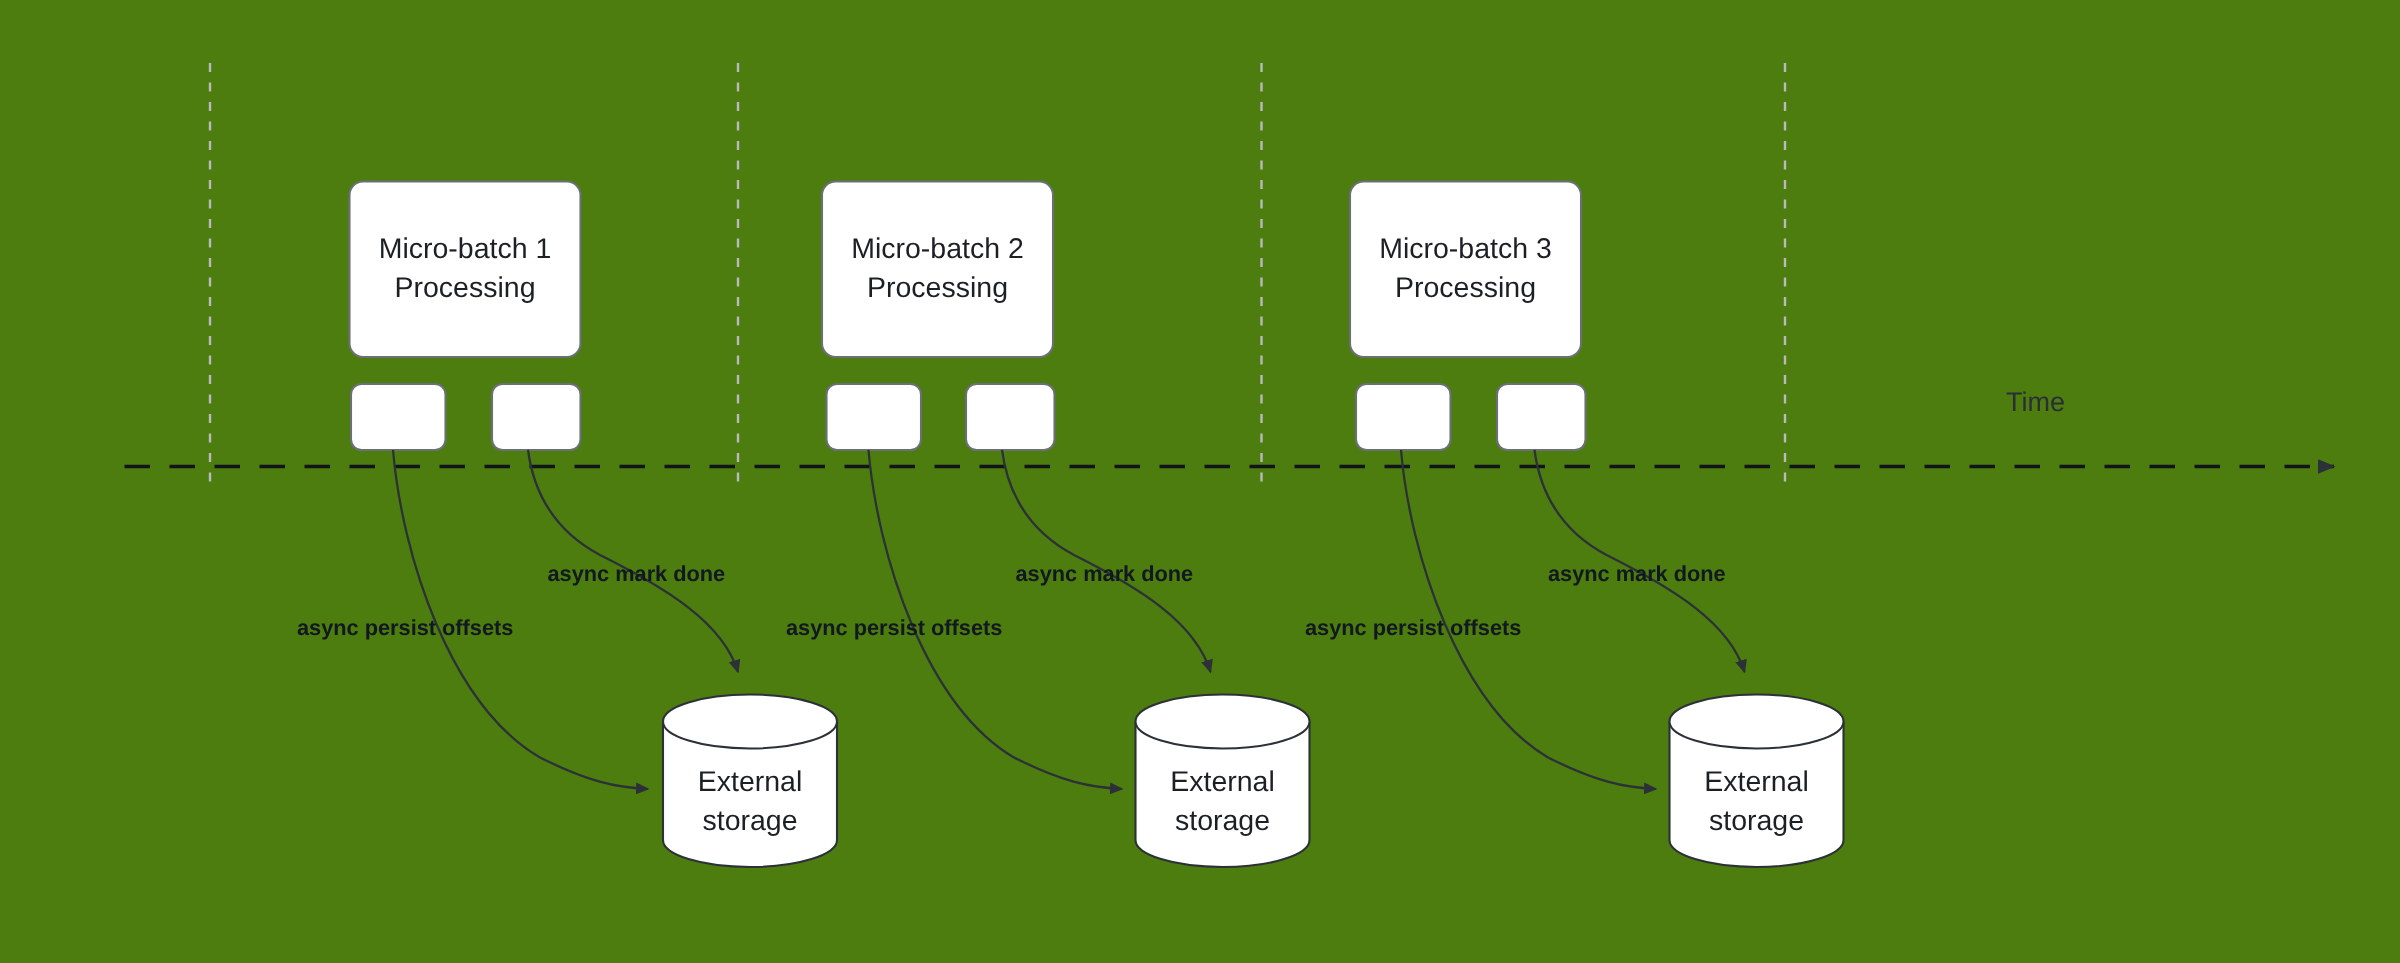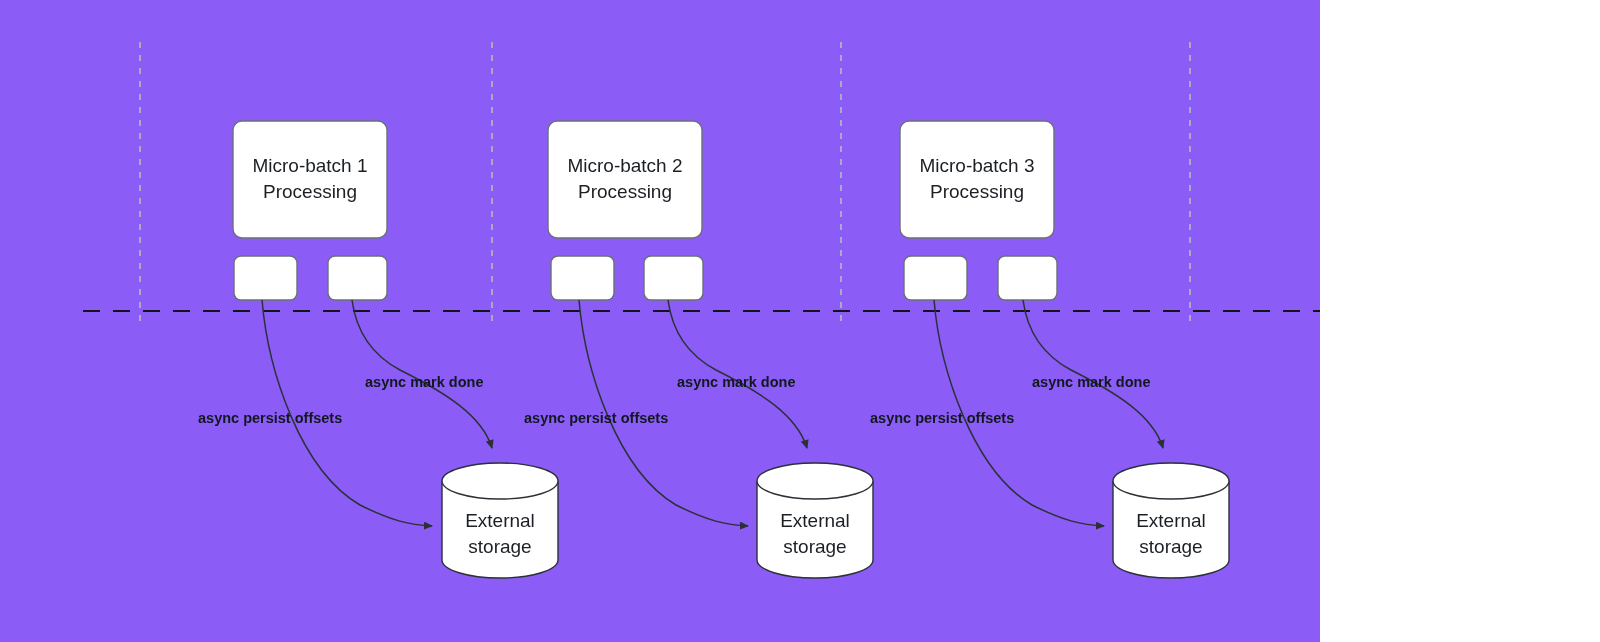--- a/index.html
+++ b/index.html
@@ -5,23 +5,23 @@
   html, body {
     margin: 0;
     padding: 0;
     background: #ffffff;
   }
   body {
     font-family: "Liberation Sans", sans-serif;
   }
   #canvas {
     position: relative;
-    width: 1320px;
+    width: 1600px;
     height: 642px;
-    background: #8b5cf6;
+    background: #4d7c0f;
     overflow: hidden;
   }
   #diagram-svg {
     position: absolute;
     left: 0;
     top: 0;
     width: 1600px;
     height: 642px;
   }
   .box-label {

